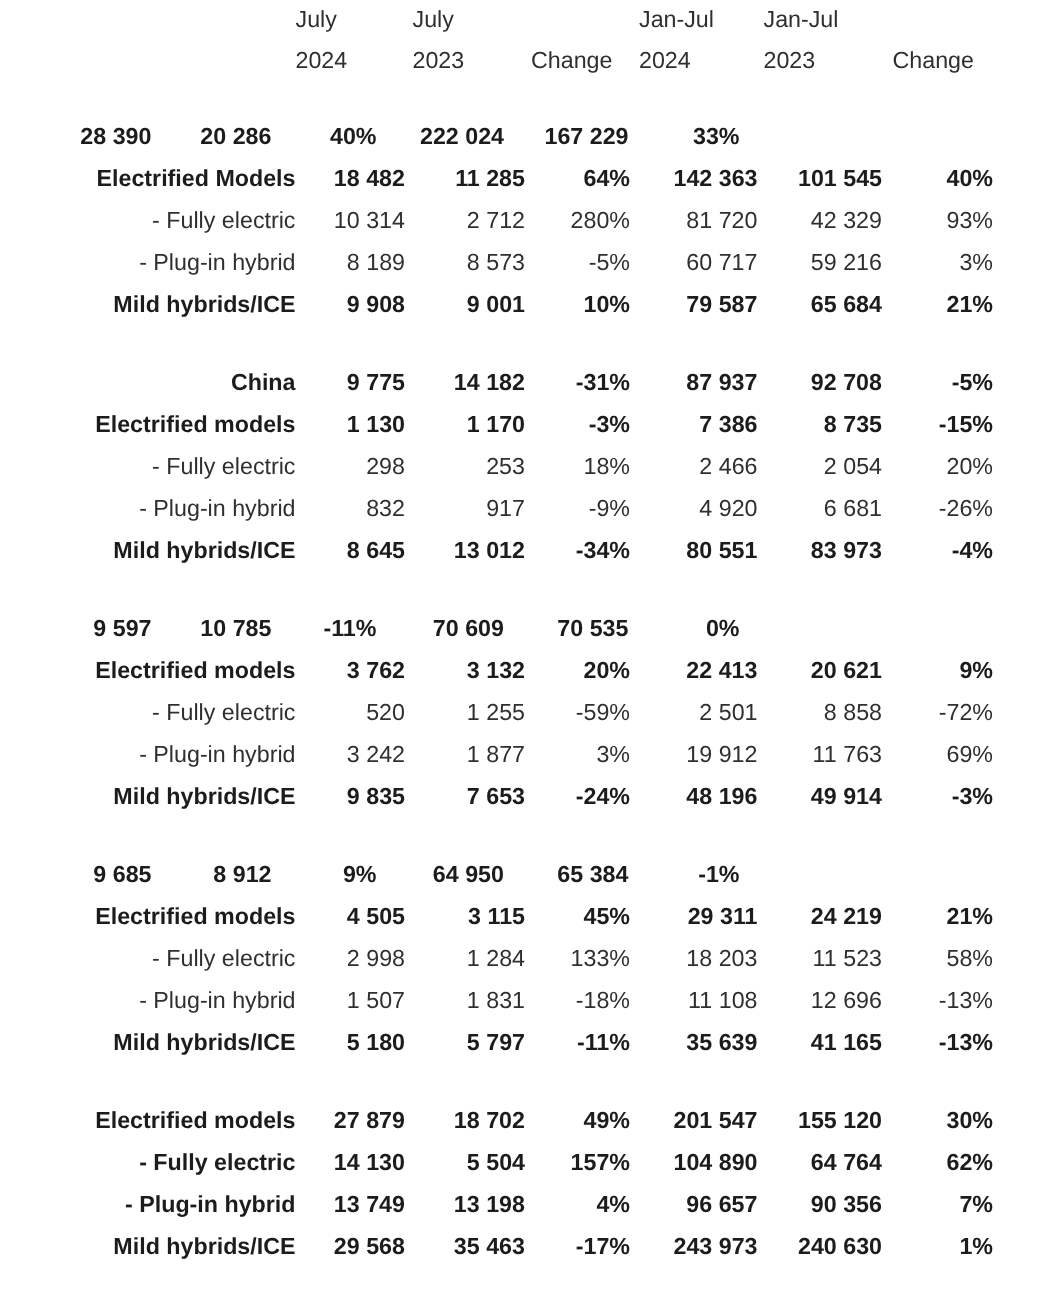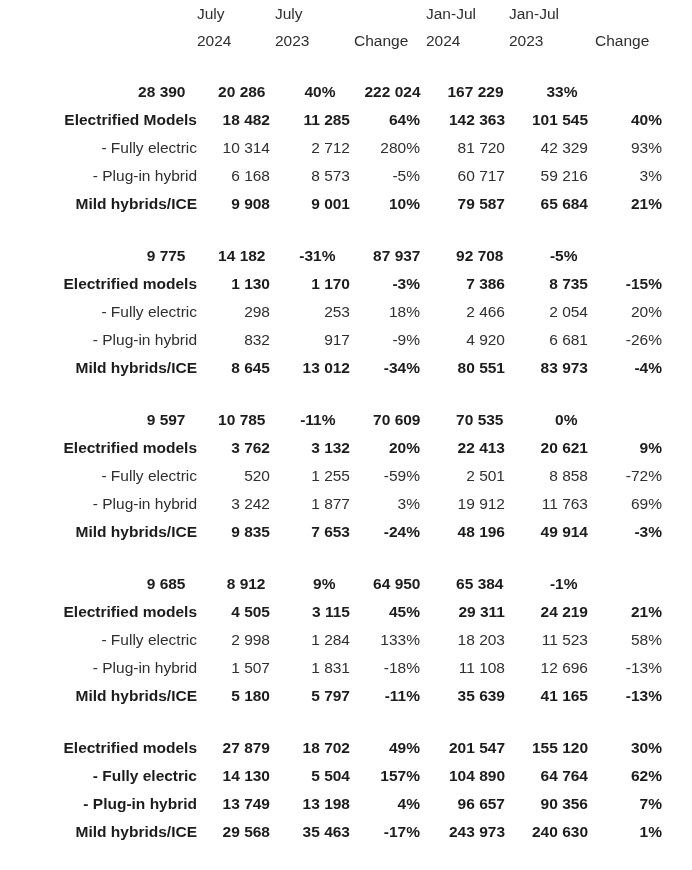--- a/index.html
+++ b/index.html
@@ -5,21 +5,21 @@
   html, body { margin: 0; padding: 0; }
   body {
     width: 692px; height: 870px;
     background: #ffffff;
     font-family: "Liberation Sans", "DejaVu Sans", sans-serif;
     font-size: 15.5px;
     color: #2f2f2f;
     overflow: hidden;
   }
   .table-wrap { padding: 4px 30px 0 28px; }
-  .row, .hrow { display: flex; height: 28px; align-items: center; justify-content: center; }
+  .row, .hrow { display: flex; height: 28px; align-items: center; }
   .hrow { height: 27px; }
   .header { margin-top: -4px; }
   .cell, .hcell { box-sizing: border-box; white-space: pre; }
   .label { width: 169px; text-align: left; }
   .c1 { width: 73px; }
   .c2 { width: 80px; }
   .c3 { width: 70px; }
   .c4 { width: 85px; }
   .c5 { width: 83px; }
   .c6 { width: 74px; }
@@ -82,39 +82,40 @@
           <div class="cell label"> - Fully electric</div>
           <div class="cell c1">10 314</div>
           <div class="cell c2">2 712</div>
           <div class="cell c3">280%</div>
           <div class="cell c4">81 720</div>
           <div class="cell c5">42 329</div>
           <div class="cell c6">93%</div>
         </div>
         <div class="row r-normal">
           <div class="cell label"> - Plug-in hybrid</div>
-          <div class="cell c1">6 168</div>
+          <div class="cell c1">8 189</div>
           <div class="cell c2">8 573</div>
           <div class="cell c3">-5%</div>
           <div class="cell c4">60 717</div>
           <div class="cell c5">59 216</div>
           <div class="cell c6">3%</div>
         </div>
         <div class="row r-bold">
           <div class="cell label">Mild hybrids/ICE</div>
           <div class="cell c1">9 908</div>
           <div class="cell c2">9 001</div>
           <div class="cell c3">10%</div>
           <div class="cell c4">79 587</div>
           <div class="cell c5">65 684</div>
           <div class="cell c6">21%</div>
         </div>
       </div>
       <div class="section">
         <div class="row r-region">
+          <div class="cell label">China</div>
           <div class="cell c1">9 775</div>
           <div class="cell c2">14 182</div>
           <div class="cell c3">-31%</div>
           <div class="cell c4">87 937</div>
           <div class="cell c5">92 708</div>
           <div class="cell c6">-5%</div>
         </div>
         <div class="row r-bold">
           <div class="cell label">Electrified models</div>
           <div class="cell c1">1 130</div>

